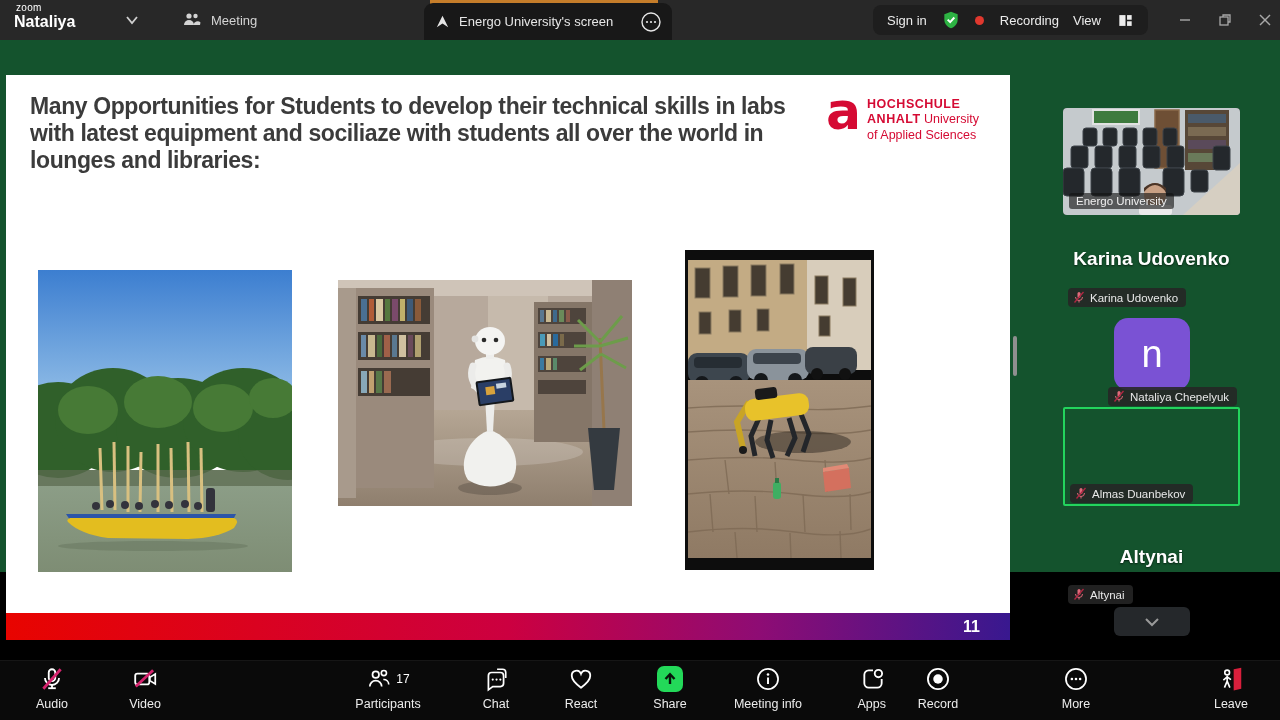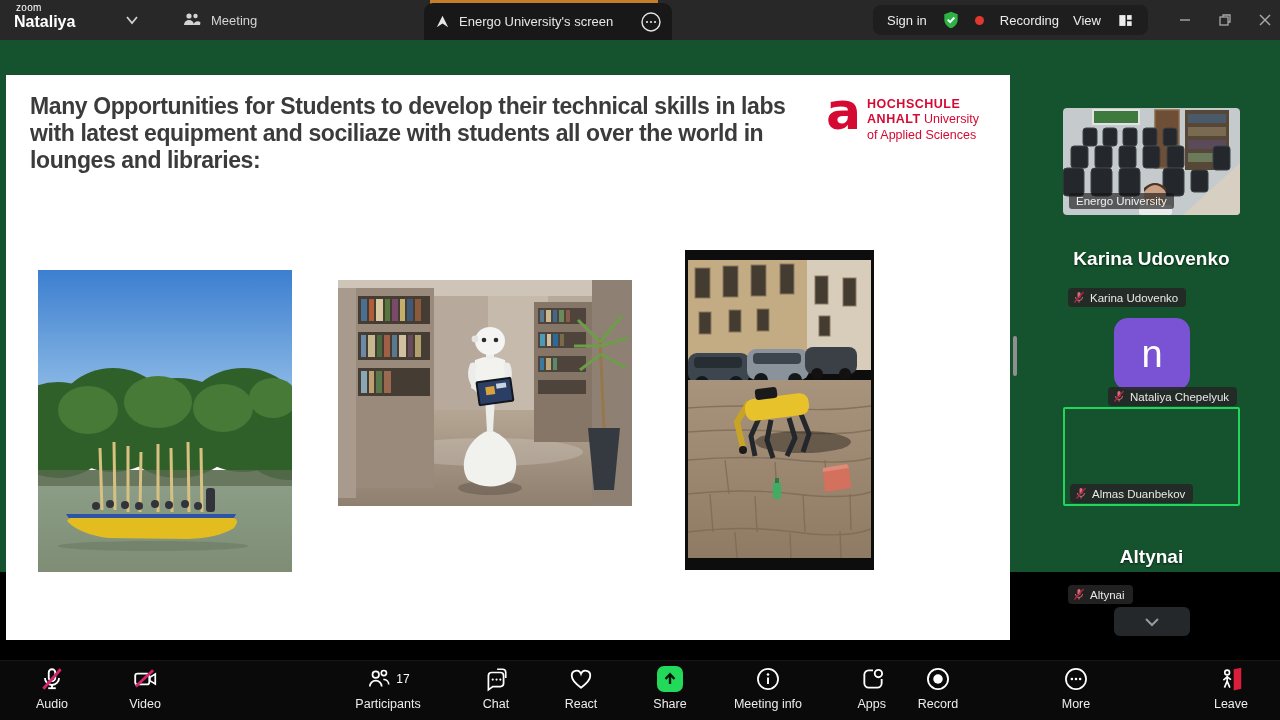--- a/index.html
+++ b/index.html
@@ -367,20 +367,23 @@
         </g>
         <rect x="88" y="232" width="8" height="17" rx="3" fill="#3fae62"></rect>
         <rect x="90" y="228" width="4" height="5" fill="#2a7a45"></rect>
         <g>
             <polygon points="138,222 164,218 166,238 140,242" fill="#d4705e"></polygon>
             <polygon points="138,222 164,218 162,214 138,218" fill="#e28a76"></polygon>
           </g>
       </g>
     </svg>
 
+    <div class="slide-footer">
+      <span class="page-num">11</span>
+    </div>
   </div>
 
   <div class="scroll-thumb"></div>
 
   <div class="vid-tile">
     <svg width="177" height="107" viewBox="0 0 177 107">
       <rect width="177" height="107" fill="#c5cacd"></rect>
       <polygon points="120,107 177,107 177,55" fill="#d6cfc2"></polygon>
       <rect x="30" y="2" width="46" height="14" fill="#3e7a3e" stroke="#e2e2e2" stroke-width="2"></rect>
       <rect x="92" y="2" width="24" height="58" fill="#6e4f35" stroke="#8a6a4a" stroke-width="1.5"></rect>

